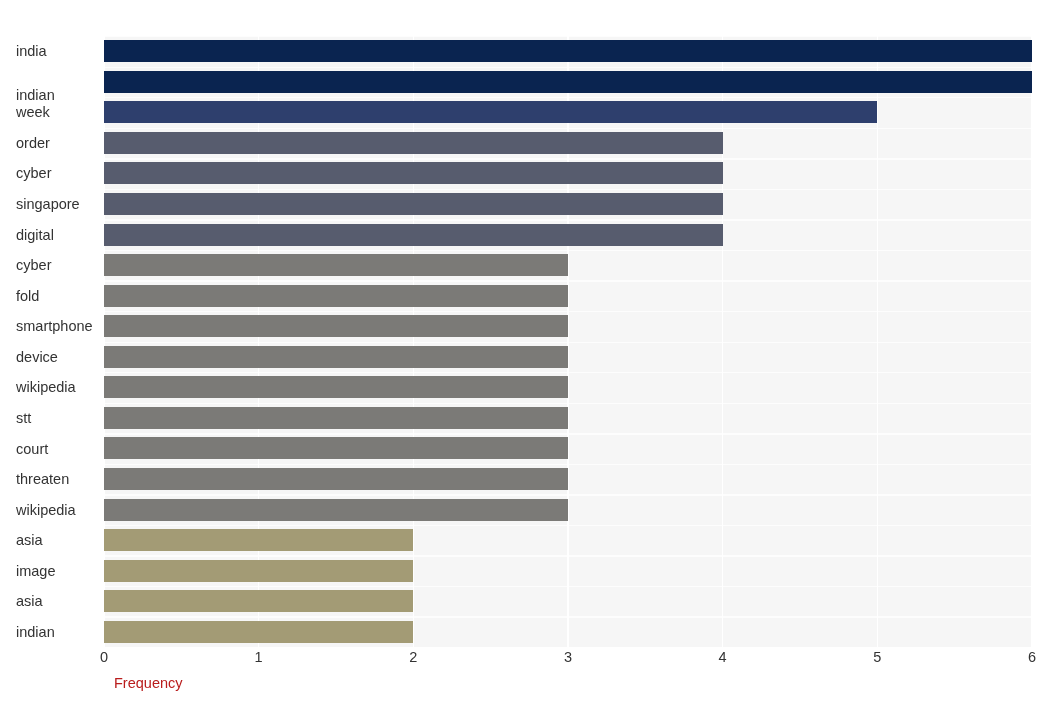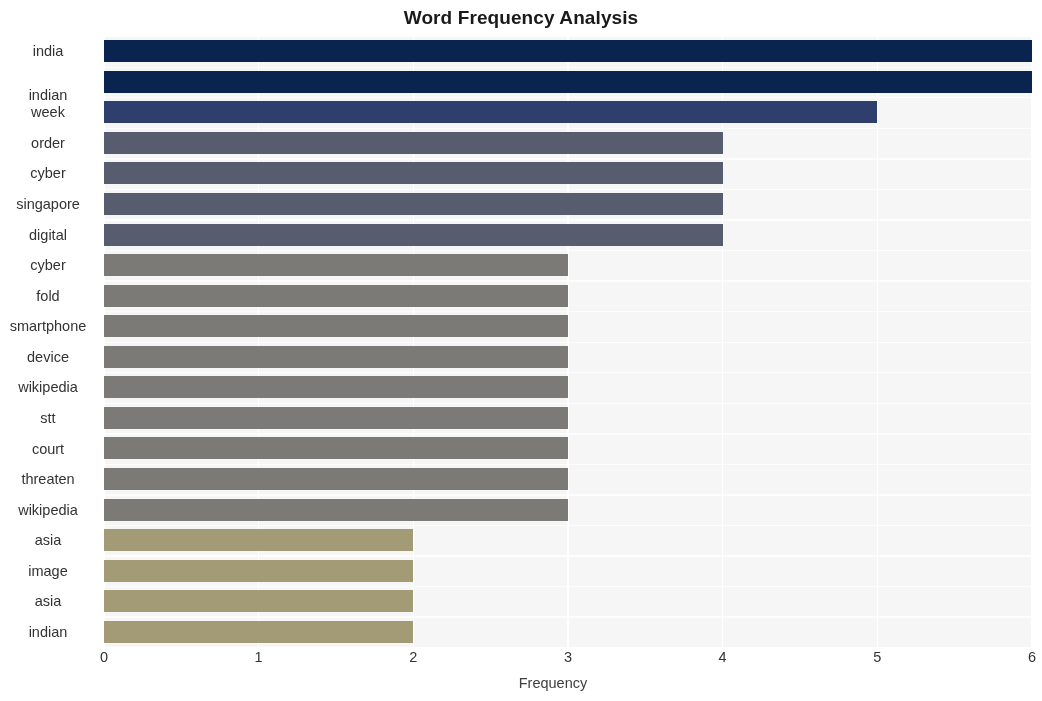--- a/index.html
+++ b/index.html
@@ -55,25 +55,26 @@
     background: #fdfdfd;
   }
   .bar {
     position: absolute;
     left: 0;
   }
   
   .ytick {
     position: absolute;
     right: 1036px;      
-    text-align: center;
+    text-align: left;
     font-size: 14.5px;
     color: #333333;
     white-space: nowrap;
     line-height: 1;
+    margin-left: 16px;
   }
   #ylabels {
     position: absolute;
     left: 0;
     top: 0;
     width: 96px;
     height: 701px;
   }
   #ylabels .ytick {
     right: auto;
@@ -92,34 +93,32 @@
   .xtick {
     position: absolute;
     top: 0;
     transform: translateX(-50%);
     font-size: 14.5px;
     color: #333333;
     line-height: 1;
   }
   #xaxis-title {
     position: absolute;
-    left: 89px;
+    left: 114px;
     top: 675px;
     width: 928px;
-    text-align: center;
     font-size: 14.5px;
-    color: #404040;
+    color: #b91c1c;
   }
 </style>
 </head>
 <body>
 
 <div id="figure">
 
-  <div id="chart-title">Word Frequency Analysis</div>
 
   <div id="plot-area">
     <div id="rowbands">
         <div class="rowsep" style="top: 0px;"></div>
         <div class="rowsep" style="top: 30.55px;"></div>
         <div class="rowsep" style="top: 61.1px;"></div>
         <div class="rowsep" style="top: 91.65px;"></div>
         <div class="rowsep" style="top: 122.2px;"></div>
         <div class="rowsep" style="top: 152.75px;"></div>
         <div class="rowsep" style="top: 183.3px;"></div>

